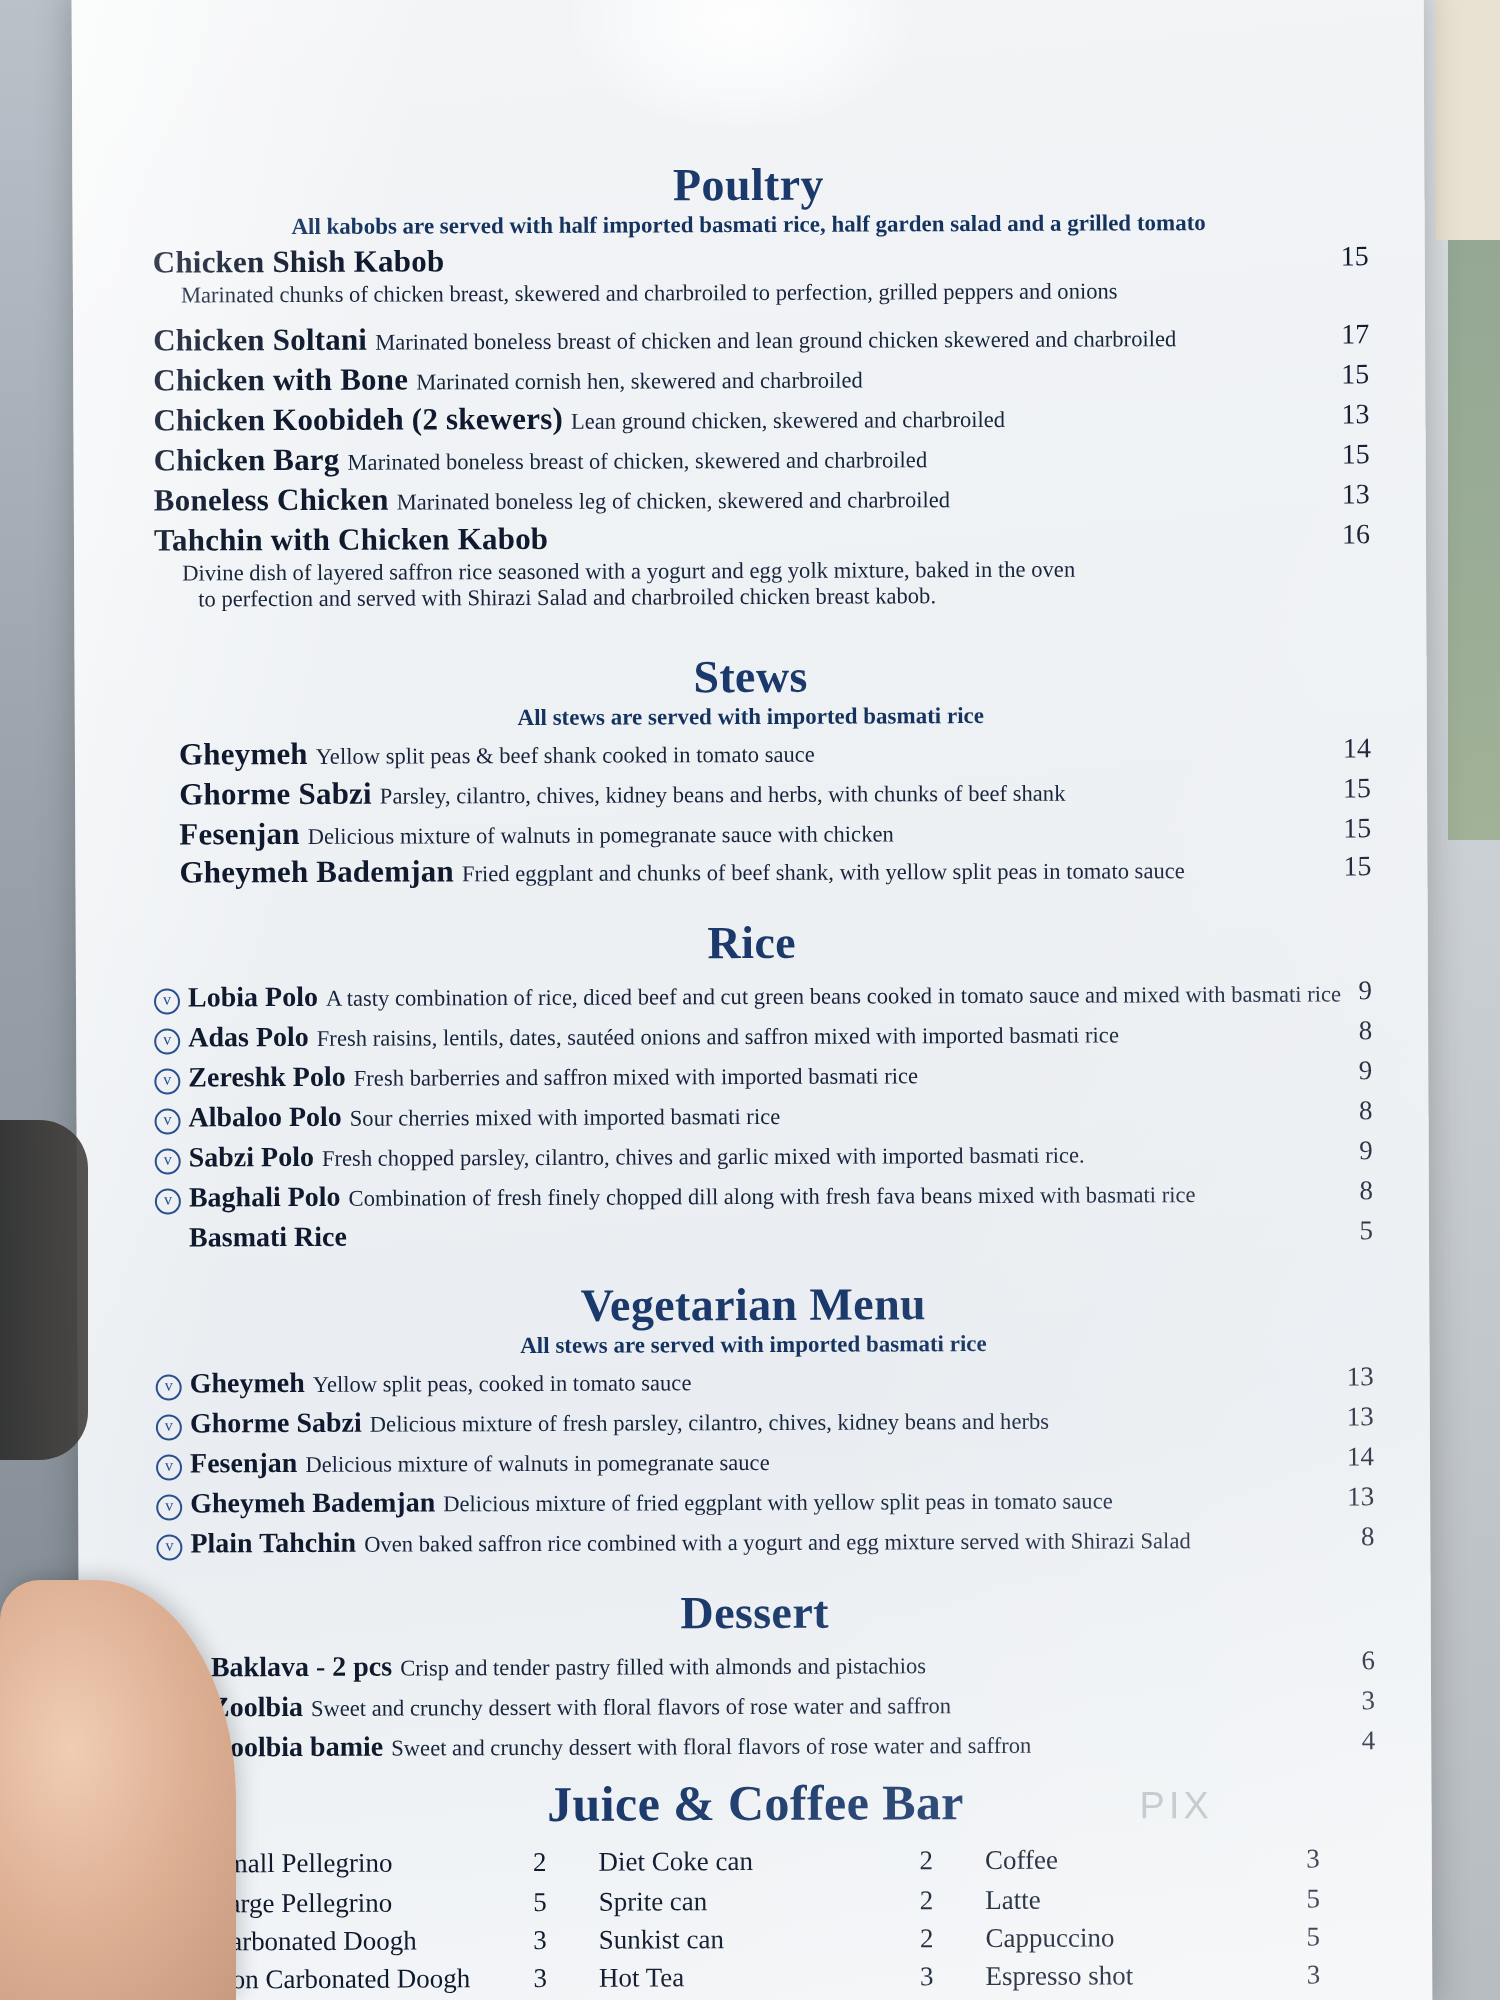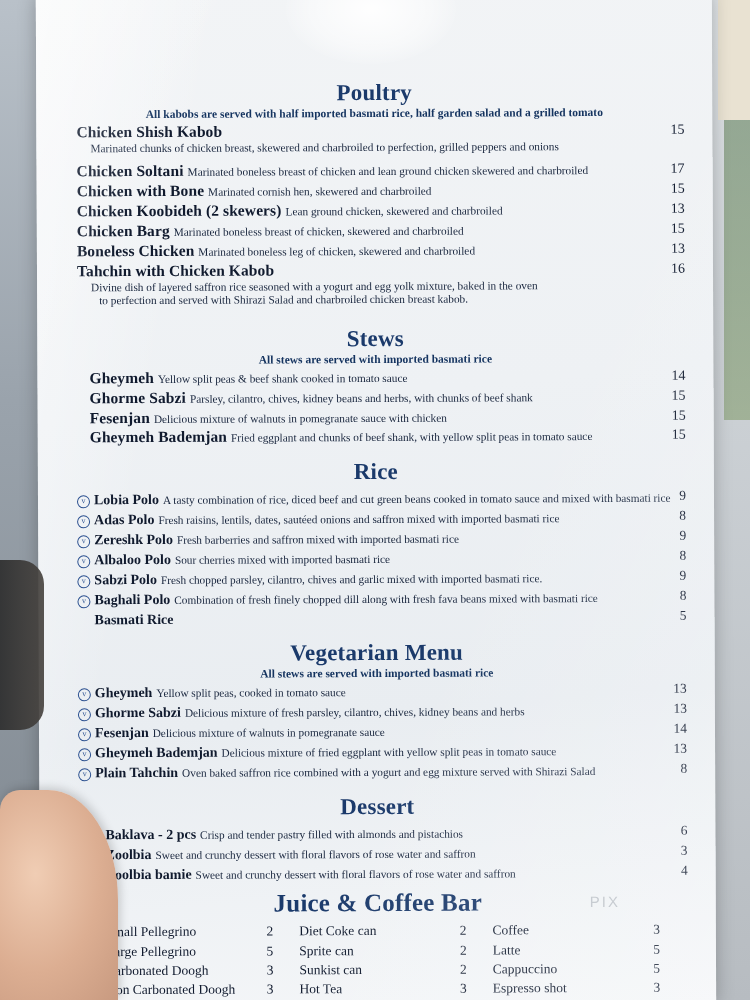--- a/index.html
+++ b/index.html
@@ -86,26 +86,25 @@
   }
   .glare-wash {
     position: absolute;
     left: 0; top: 0; right: 0; bottom: 0;
     background: linear-gradient(115deg, rgba(255,255,255,.35) 0%, rgba(255,255,255,0) 18%, rgba(255,255,255,0) 60%, rgba(255,255,255,.25) 100%);
     pointer-events: none;
   }
   .watermark {
     position: absolute;
     left: 530px; top: 900px;
-    font-size: 15px;
+    font-size: 19px;
     letter-spacing: 2px;
     color: rgba(120,130,140,.35);
     font-family: "Liberation Sans", sans-serif;
     pointer-events: none;
-    margin-left: 20px;
   }
   .content {
     position: absolute;
     left: 0; top: 0;
     width: 676px;
     padding: 0;
   }
 
   .section-title {
     text-align: center;

